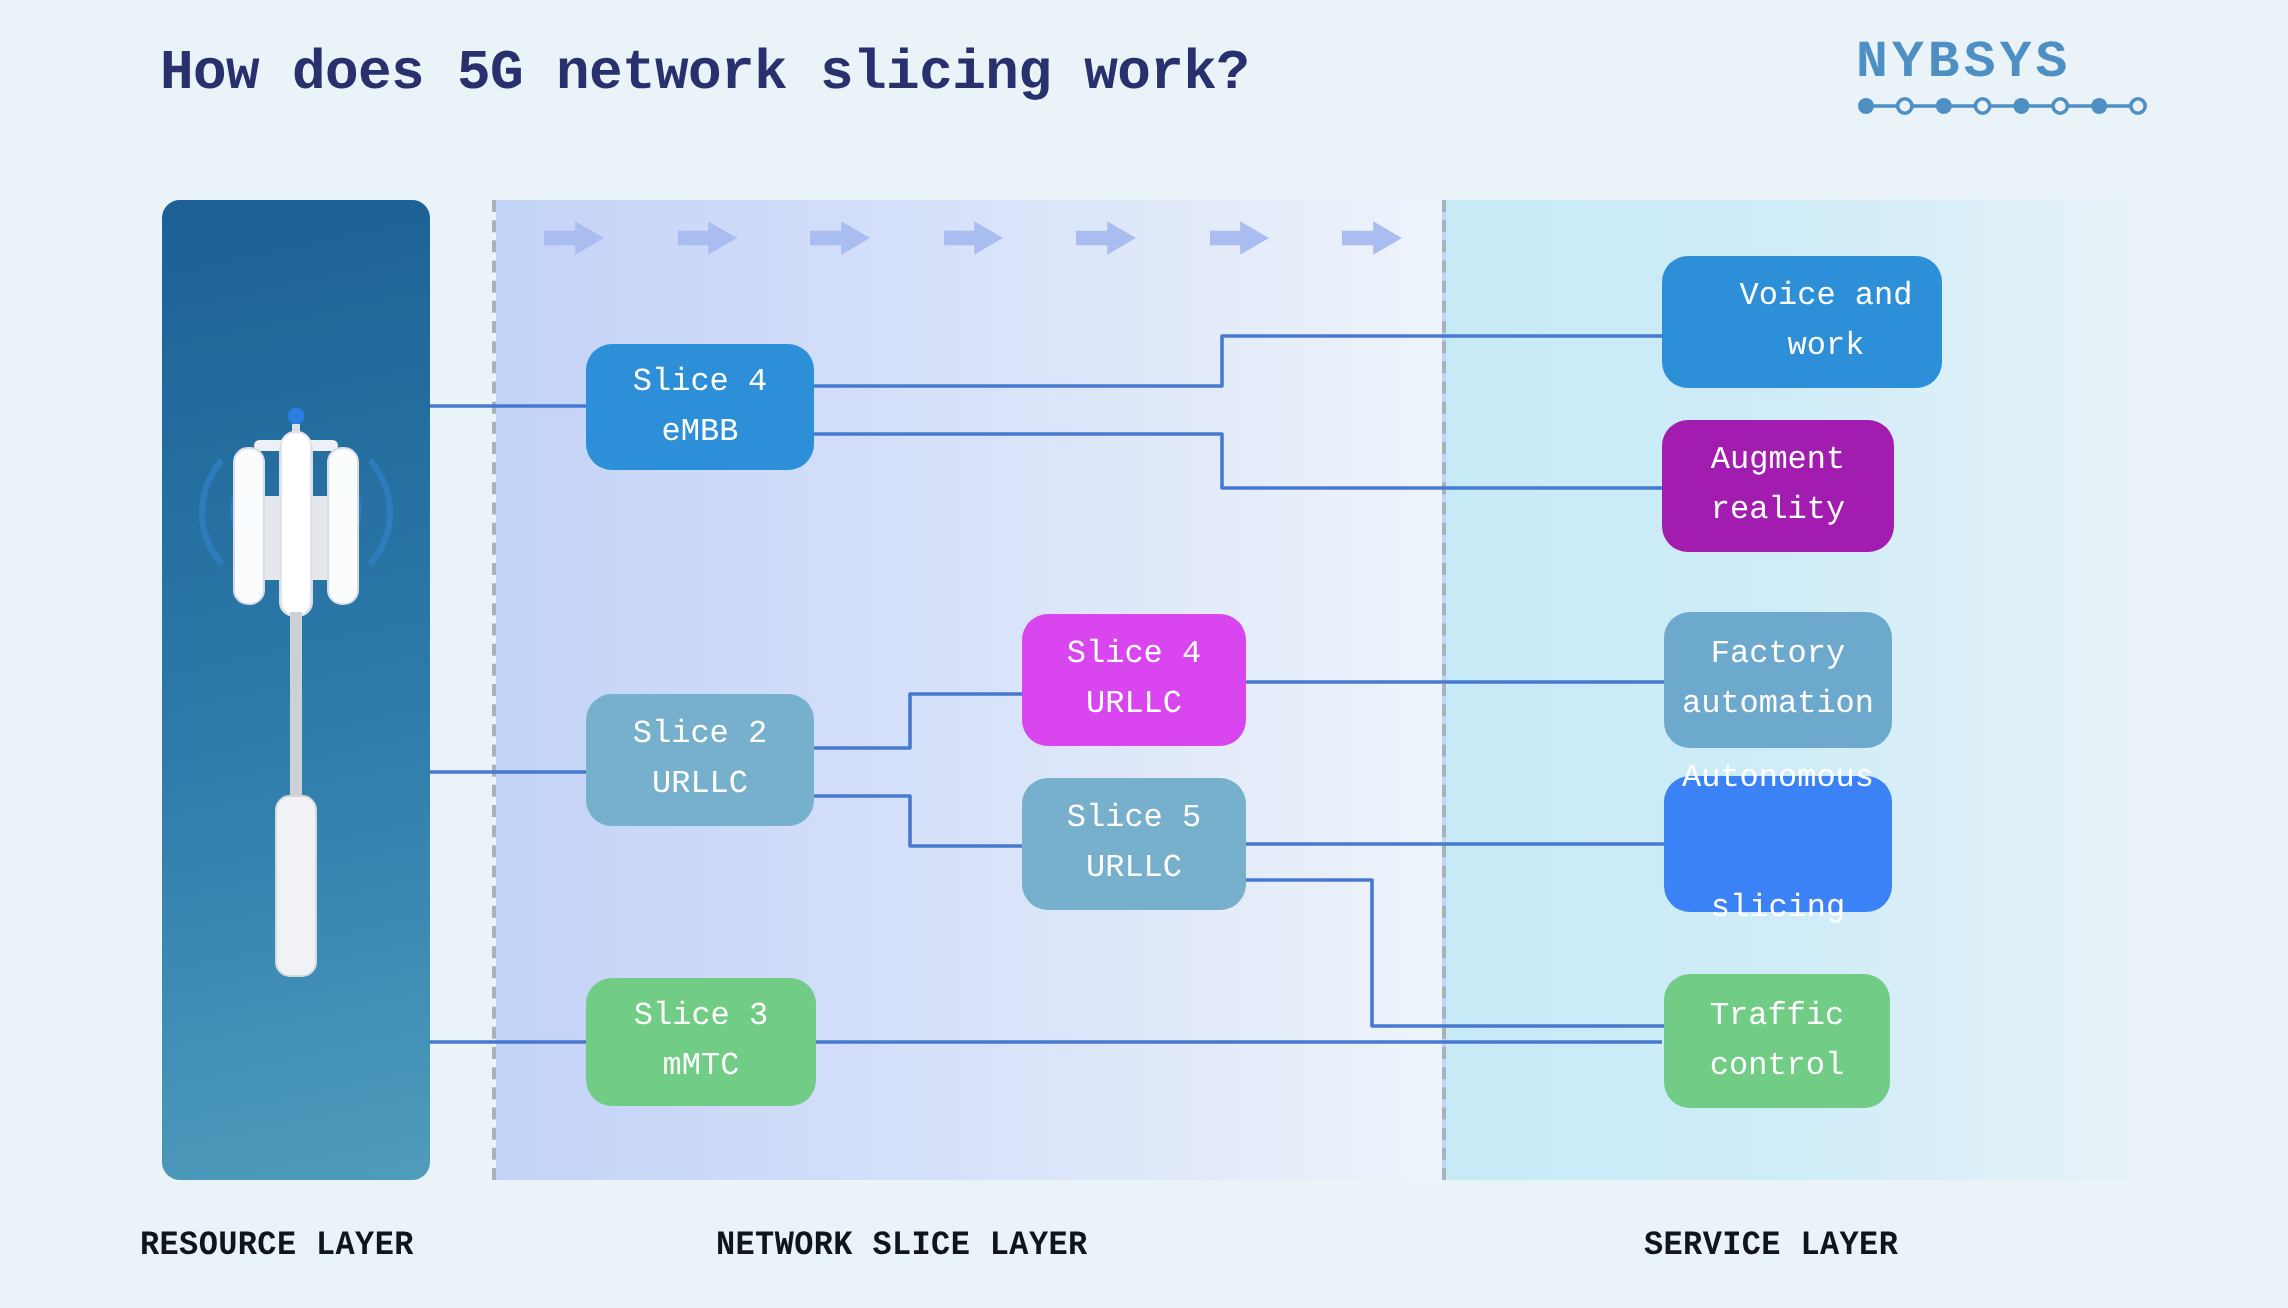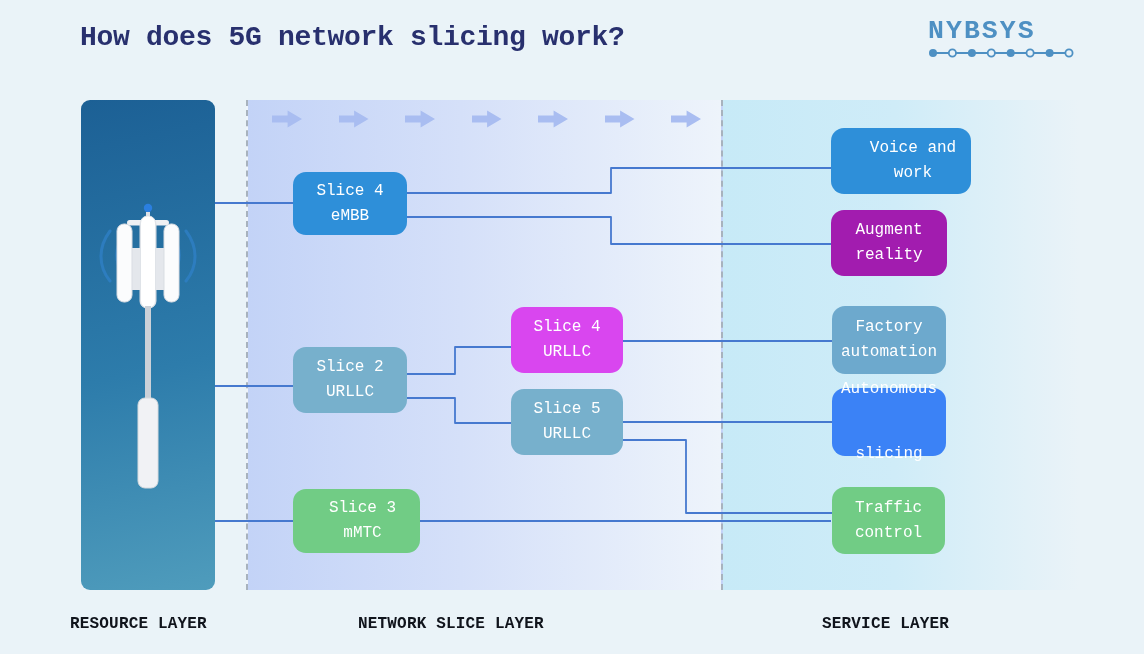--- a/index.html
+++ b/index.html
@@ -42,21 +42,21 @@
   
   .connectors{position:absolute;left:0;top:0;z-index:2;pointer-events:none;}
   
   .node{
     position:absolute;z-index:3;border-radius:13px;color:#ffffff;
     display:flex;flex-direction:column;align-items:center;justify-content:center;
     font-size:16px;line-height:25px;text-align:center;
   }
   .n-slice1{left:293px;top:172px;width:114px;height:63px;}
   .n-slice2{left:293px;top:347px;width:114px;height:66px;}
-  .n-slice3{left:293px;top:489px;width:115px;height:64px;padding-left:12px;}
+  .n-slice3{left:293px;top:489px;width:115px;height:64px;}
   .n-slice4{left:511px;top:307px;width:112px;height:66px;}
   .n-slice5{left:511px;top:389px;width:112px;height:66px;}
   .n-voice{left:831px;top:128px;width:116px;height:66px;}
   .n-augment{left:831px;top:210px;width:116px;height:66px;}
   .n-factory{left:832px;top:306px;width:114px;height:68px;}
   .n-autonomous{left:832px;top:388px;width:114px;height:68px;}
   .n-traffic{left:832px;top:487px;width:113px;height:67px;}
   
   .tower{position:absolute;left:81px;top:100px;z-index:2;}
   

